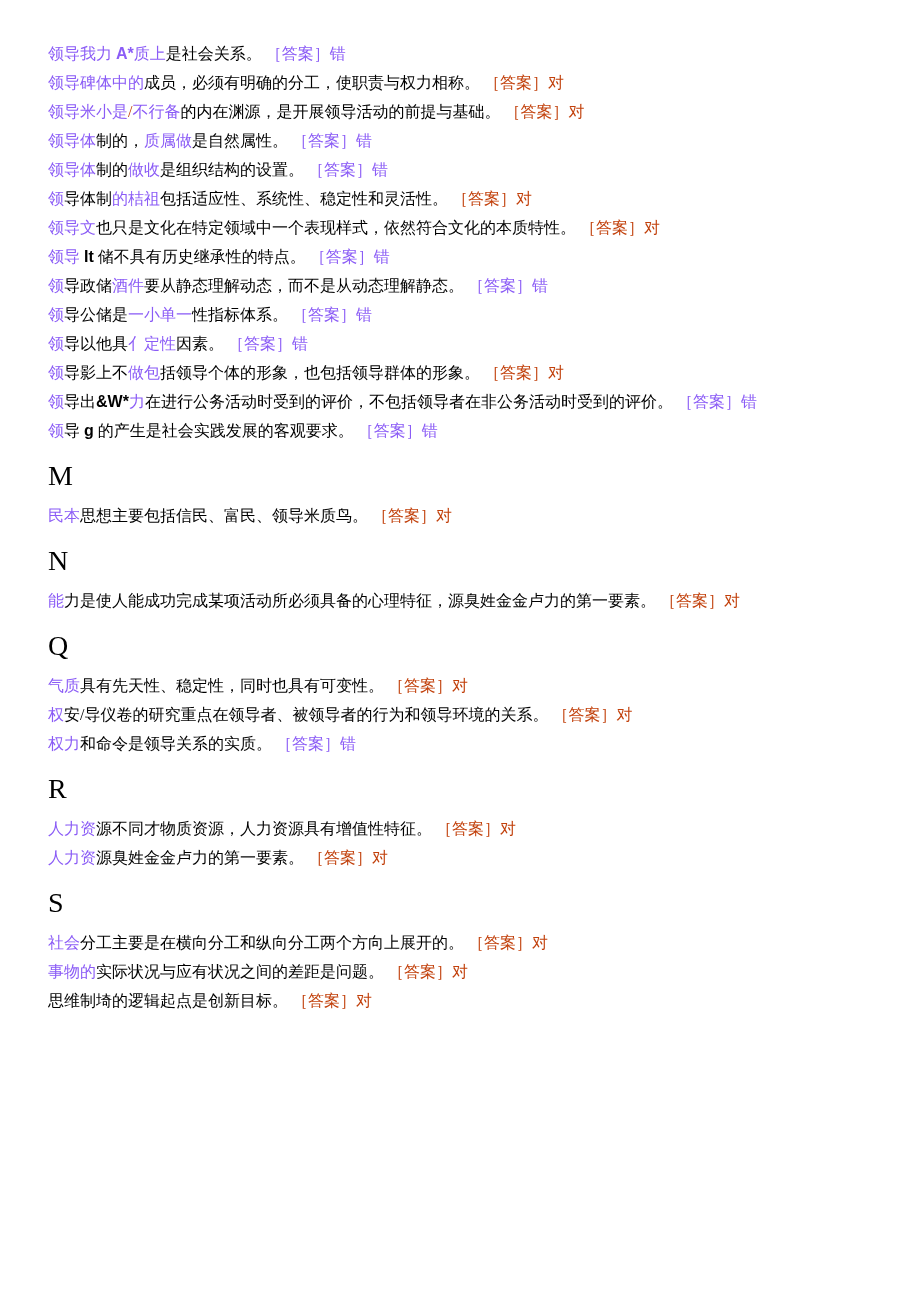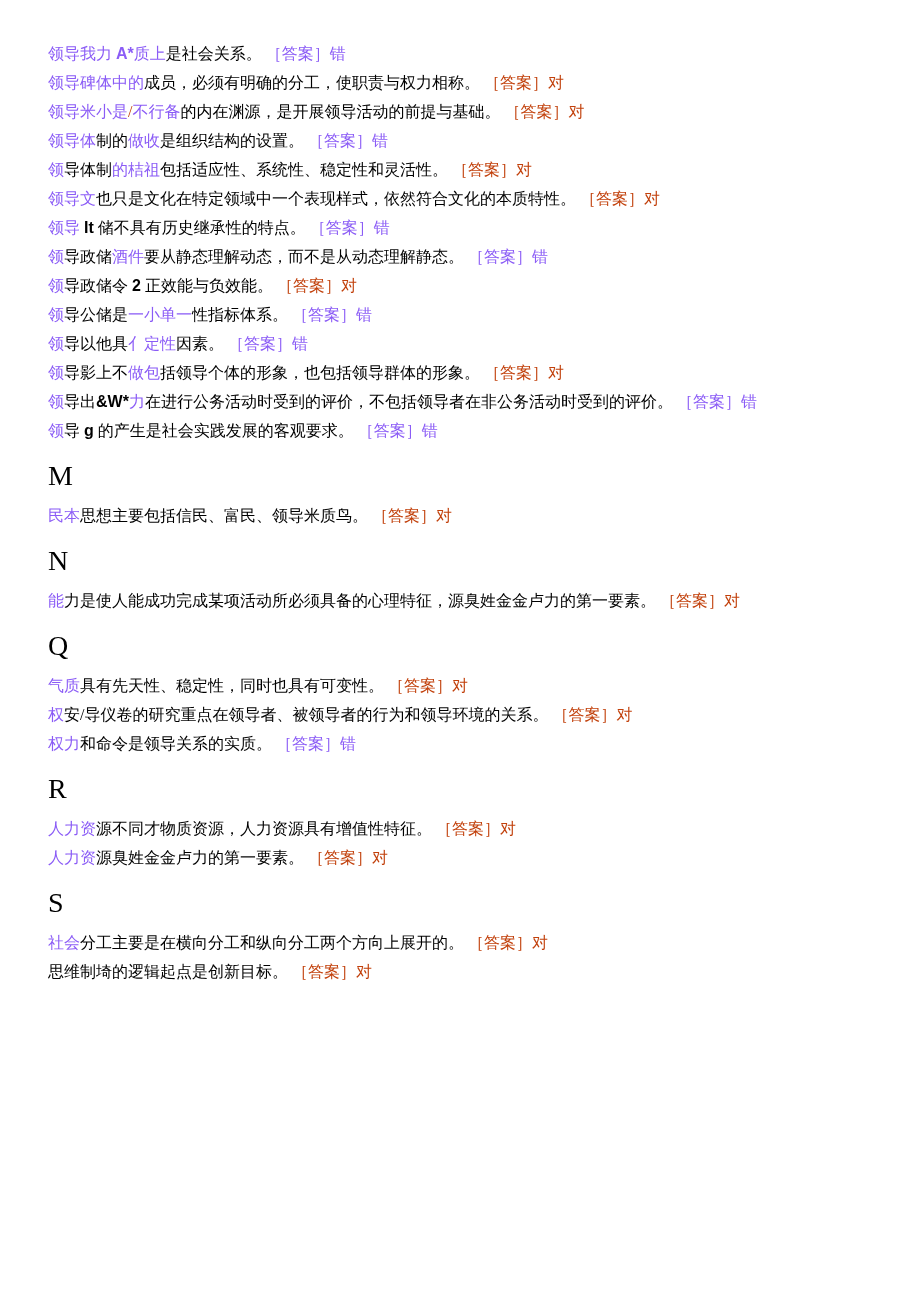--- a/index.html
+++ b/index.html
@@ -30,38 +30,39 @@
     font-weight: bold;
   }
 </style>
 </head>
 <body>
 
 <div id="root">
     <div class="item"><span class="blue">领导我力 </span><span class="blue serif-inline">A*</span><span class="blue">质上</span><span>是社会关系。 </span><span class="blue">［答案］错</span></div>
     <div class="item"><span class="blue">领导碑体中的</span><span>成员，必须有明确的分工，使职责与权力相称。 </span><span class="red">［答案］对</span></div>
     <div class="item"><span class="blue">领导米小是</span><span class="red">/</span><span class="blue">不行备</span><span>的内在渊源，是开展领导活动的前提与基础。 </span><span class="red">［答案］对</span></div>
+    <div class="item"><span class="blue">领导体</span><span>制的，</span><span class="blue">质属做</span><span>是自然属性。 </span><span class="blue">［答案］错</span></div>
     <div class="item"><span class="blue">领导体</span><span>制的</span><span class="blue">做收</span><span>是组织结构的设置。 </span><span class="blue">［答案］错</span></div>
     <div class="item"><span class="blue">领</span><span>导体制</span><span class="blue">的桔祖</span><span>包括适应性、系统性、稳定性和灵活性。 </span><span class="red">［答案］对</span></div>
     <div class="item"><span class="blue">领导文</span><span>也只是文化在特定领域中一个表现样式，依然符合文化的本质特性。 </span><span class="red">［答案］对</span></div>
     <div class="item"><span class="blue">领导 </span><span class="serif-inline">It</span><span> 储不具有历史继承性的特点。 </span><span class="blue">［答案］错</span></div>
     <div class="item"><span class="blue">领</span><span>导政储</span><span class="blue">酒件</span><span>要从静态理解动态，而不是从动态理解静态。 </span><span class="blue">［答案］错</span></div>
-    <div class="item"><span class="blue">领</span><span>导政储令 </span><span class="serif-inline">2</span><span> 正效能与负效能。 </span><span class="red">［答案］对</span></div>
     <div class="item"><span class="blue">领</span><span>导公储是</span><span class="blue">一小单一</span><span>性指标体系。 </span><span class="blue">［答案］错</span></div>
     <div class="item"><span class="blue">领</span><span>导以他具</span><span class="blue">亻定性</span><span>因素。 </span><span class="blue">［答案］错</span></div>
     <div class="item"><span class="blue">领</span><span>导影上不</span><span class="blue">做包</span><span>括领导个体的形象，也包括领导群体的形象。 </span><span class="red">［答案］对</span></div>
     <div class="item"><span class="blue">领</span><span>导出</span><span class="serif-inline">&amp;W*</span><span class="blue">力</span><span>在进行公务活动时受到的评价，不包括领导者在非公务活动时受到的评价。 </span><span class="blue">［答案］错</span></div>
     <div class="item"><span class="blue">领</span><span>导 </span><span class="serif-inline">g</span><span> 的产生是社会实践发展的客观要求。 </span><span class="blue">［答案］错</span></div>
     <div class="big-letter">M</div>
     <div class="item"><span class="blue">民本</span><span>思想主要包括信民、富民、领导米质鸟。 </span><span class="red">［答案］对</span></div>
     <div class="big-letter">N</div>
     <div class="item"><span class="blue">能</span><span>力是使人能成功完成某项活动所必须具备的心理特征，源臭姓金金卢力的第一要素。 </span><span class="red">［答案］对</span></div>
     <div class="big-letter">Q</div>
     <div class="item"><span class="blue">气质</span><span>具有先天性、稳定性，同时也具有可变性。 </span><span class="red">［答案］对</span></div>
     <div class="item"><span class="blue">权</span><span>安/导仪卷的研究重点在领导者、被领导者的行为和领导环境的关系。 </span><span class="red">［答案］对</span></div>
     <div class="item"><span class="blue">权力</span><span>和命令是领导关系的实质。 </span><span class="blue">［答案］错</span></div>
     <div class="big-letter">R</div>
     <div class="item"><span class="blue">人力资</span><span>源不同才物质资源，人力资源具有增值性特征。 </span><span class="red">［答案］对</span></div>
     <div class="item"><span class="blue">人力资</span><span>源臭姓金金卢力的第一要素。 </span><span class="red">［答案］对</span></div>
     <div class="big-letter">S</div>
     <div class="item"><span class="blue">社会</span><span>分工主要是在横向分工和纵向分工两个方向上展开的。 </span><span class="red">［答案］对</span></div>
+    <div class="item"><span class="blue">事物的</span><span>实际状况与应有状况之间的差距是问题。 </span><span class="red">［答案］对</span></div>
     <div class="item"><span>思维制埼的逻辑起点是创新目标。 </span><span class="red">［答案］对</span></div>
   </div>
 
 </body></html>

